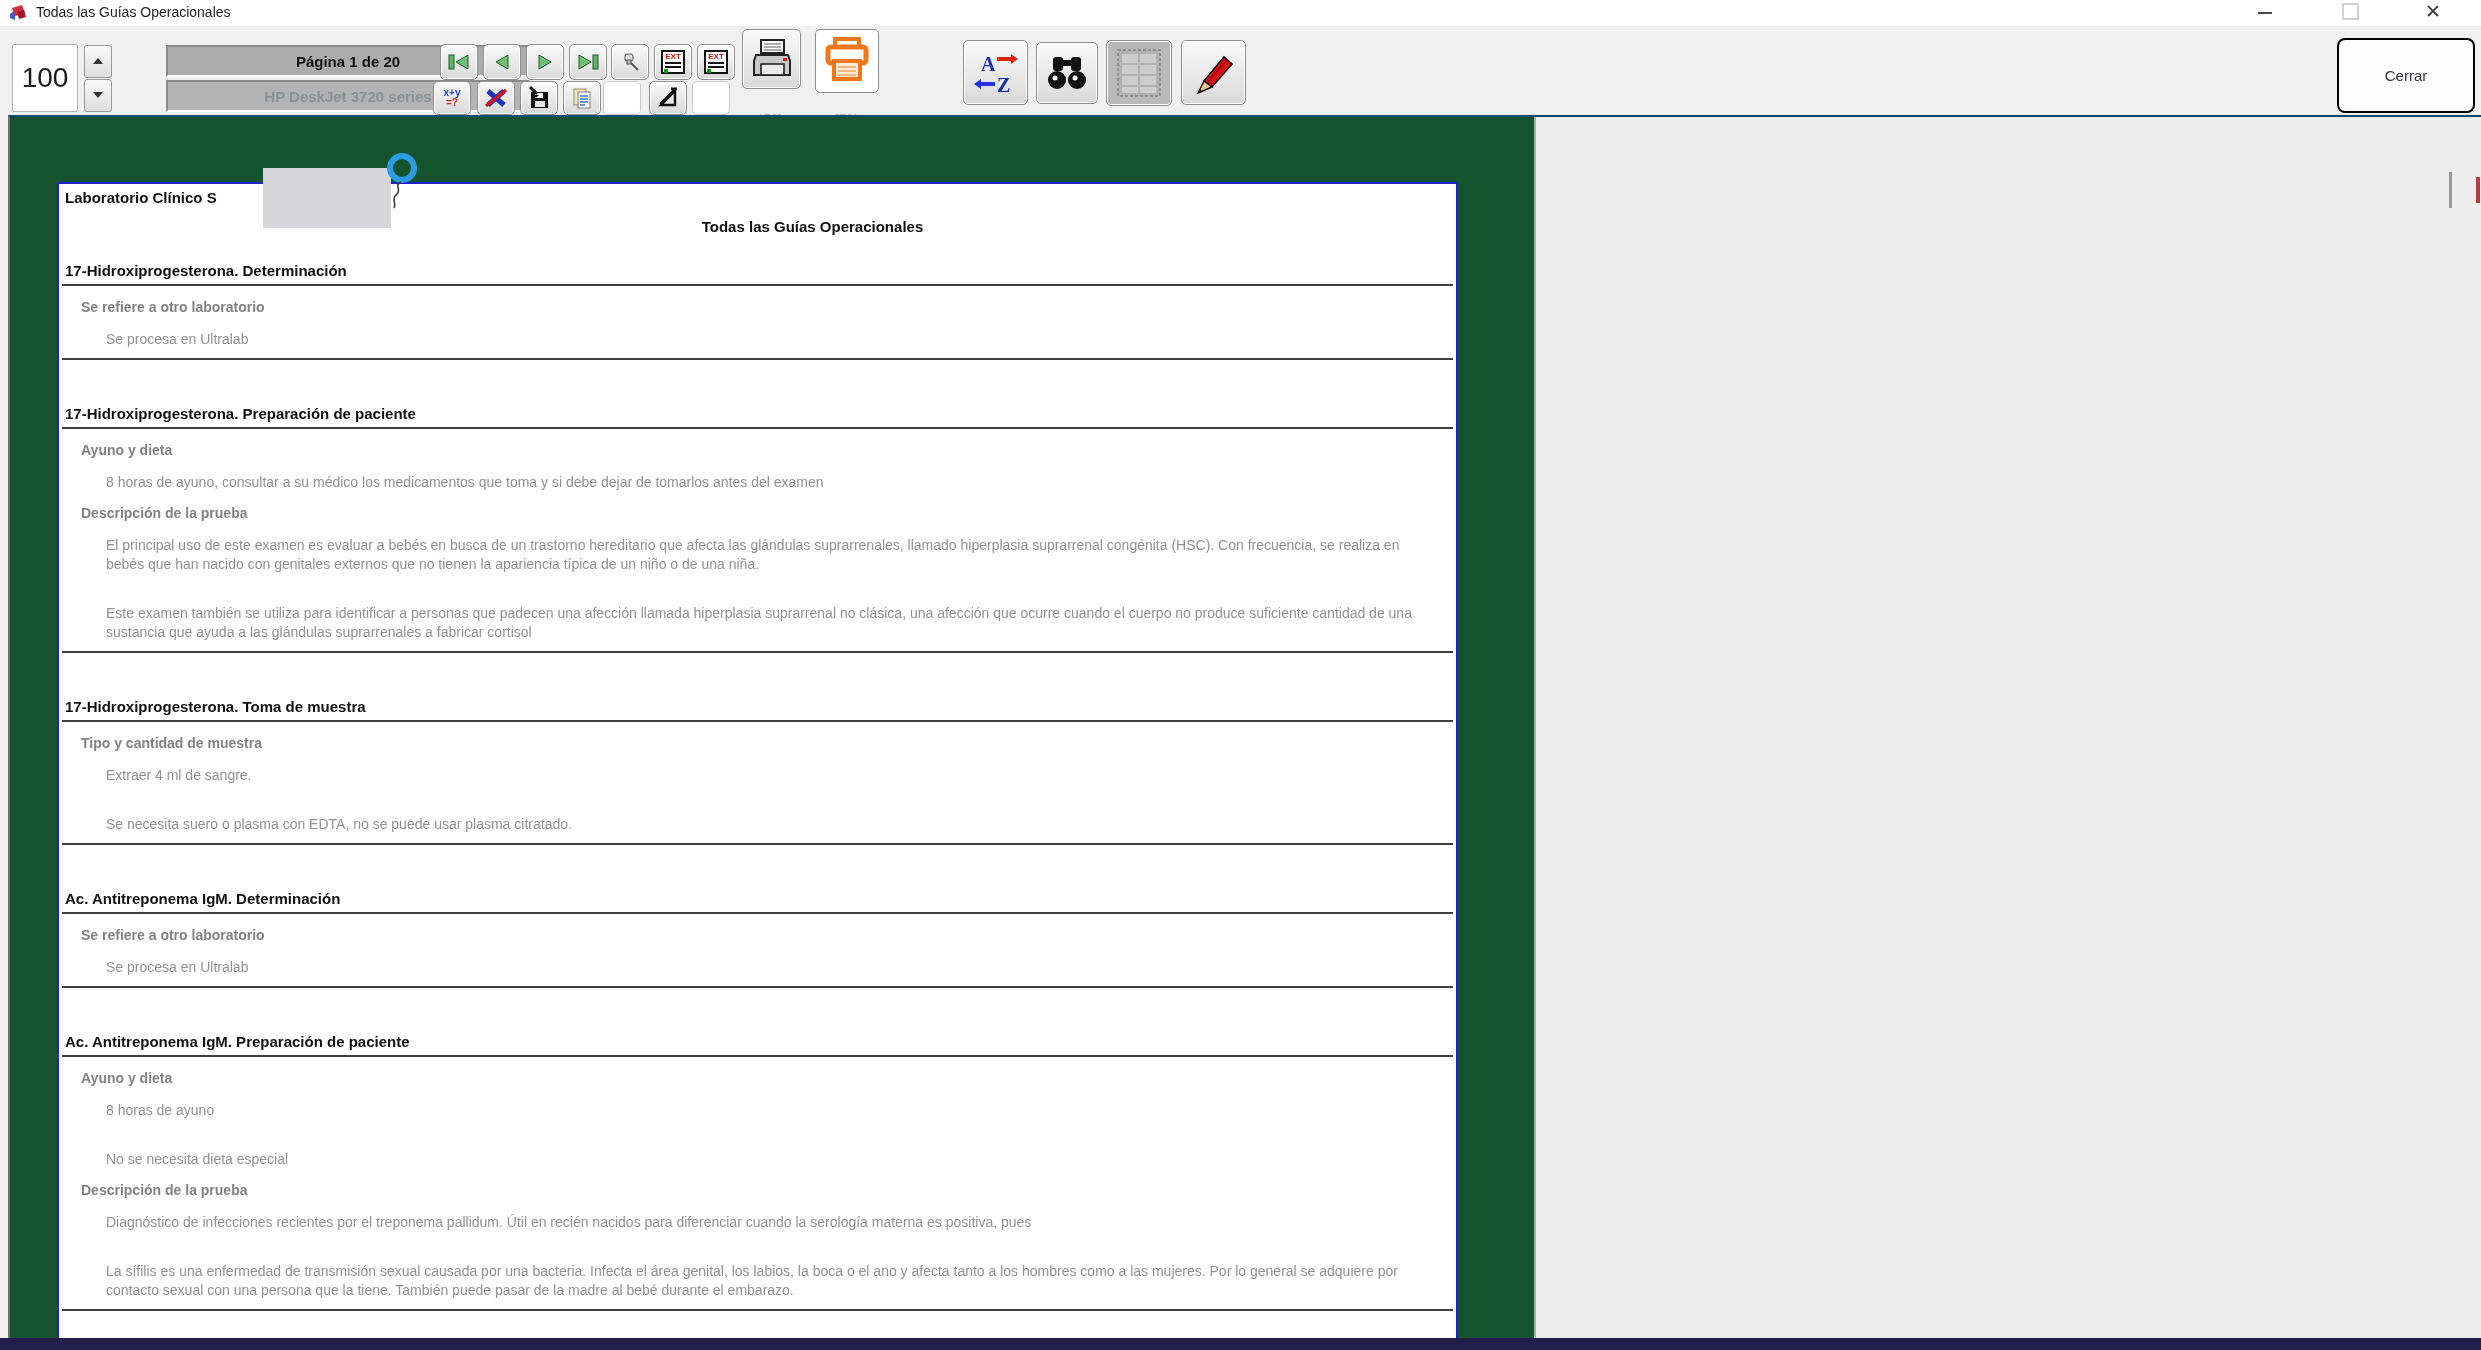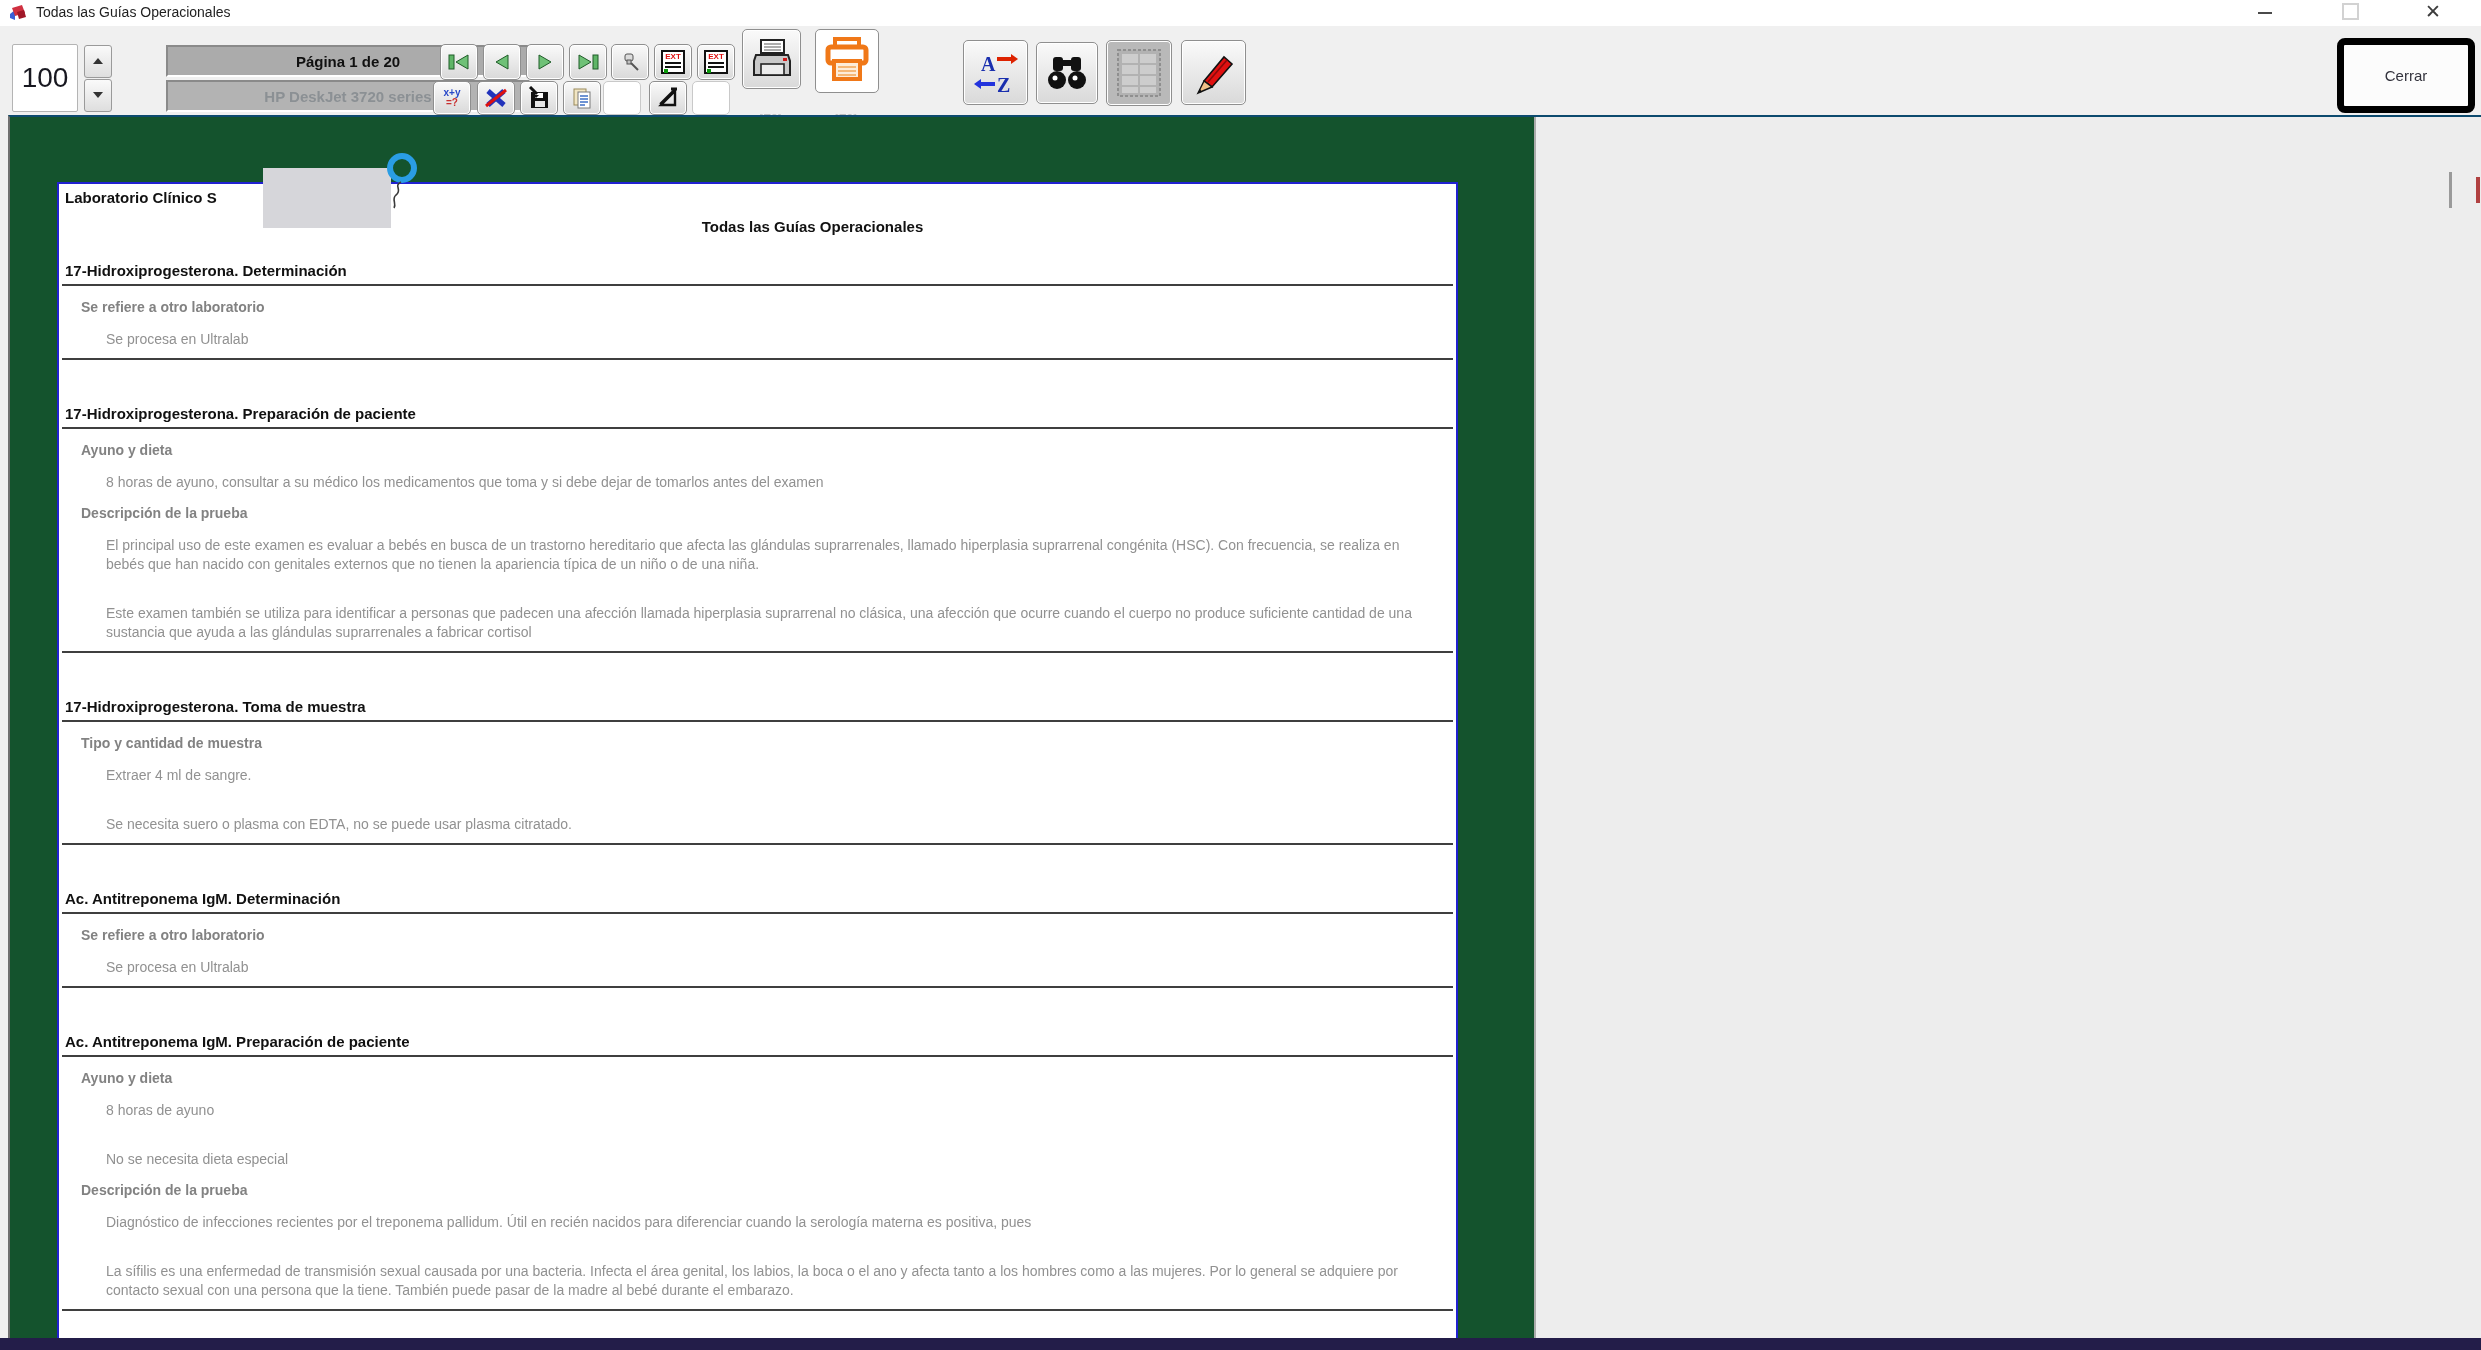--- a/index.html
+++ b/index.html
@@ -29,21 +29,21 @@
     border-bottom:2px solid #ffffff;border-right:2px solid #ffffff;display:flex;align-items:center;justify-content:center;margin-left:48px;}
   .panel-page{top:19px;height:28px;font-size:15px;font-weight:600;color:#101010;}
   .panel-printer{top:54px;height:28px;background:#b3b3b3;font-size:15px;font-weight:600;color:#8b9094;}
   .tb-btn{position:absolute;background:linear-gradient(#fafafa,#d9d9d9);border:1px solid #8f8f8f;border-radius:5px;
     box-shadow:inset 0 0 0 1px #ffffff;display:flex;align-items:center;justify-content:center;cursor:pointer;}
   .tb-blank{background:#ffffff;box-shadow:none;border:1px solid #c9c9c9;}
   .row1{top:18px;width:36px;height:34px;justify-content:center;}
   .row2{top:55px;width:36px;height:32px;}
   .big{top:3px;}
   .shortcut{position:absolute;top:85px;font-size:13px;color:#bcbcbc;text-align:center;}
-  .cerrar{position:absolute;left:2337px;top:12px;width:138px;height:75px;background:#fcfcfc;border:7px solid #000000;border-radius:8px;
+  .cerrar{position:absolute;left:2337px;top:12px;width:138px;height:75px;background:#fcfcfc;border:2px solid #000000;border-radius:8px;
     font-size:15px;color:#33333d;display:flex;align-items:center;justify-content:center;cursor:pointer;font-family:"Liberation Sans",sans-serif;}
   .formula-ic{font-size:10px;line-height:10px;font-weight:bold;text-align:center;}
   .formula-ic .f-top{color:#2848c8;display:block;}
   .formula-ic .f-bot{color:#c83030;display:block;}
   
   .content{position:absolute;left:8px;top:115px;width:2471px;height:1223px;background:#14532d;
     border-top:2px solid #0c4a6e;border-left:2px solid #707070;overflow:hidden;}
   .divider{position:absolute;left:1524px;top:0;width:2px;height:100%;background:#ababab;}
   .side-panel{position:absolute;left:1526px;top:0;width:945px;height:100%;background:#ededed;border-right:2px solid #8c8c8c;}
   .scroll-thumb{position:absolute;left:2439px;top:55px;width:3px;height:36px;background:#9a9a9a;cursor:pointer;}

